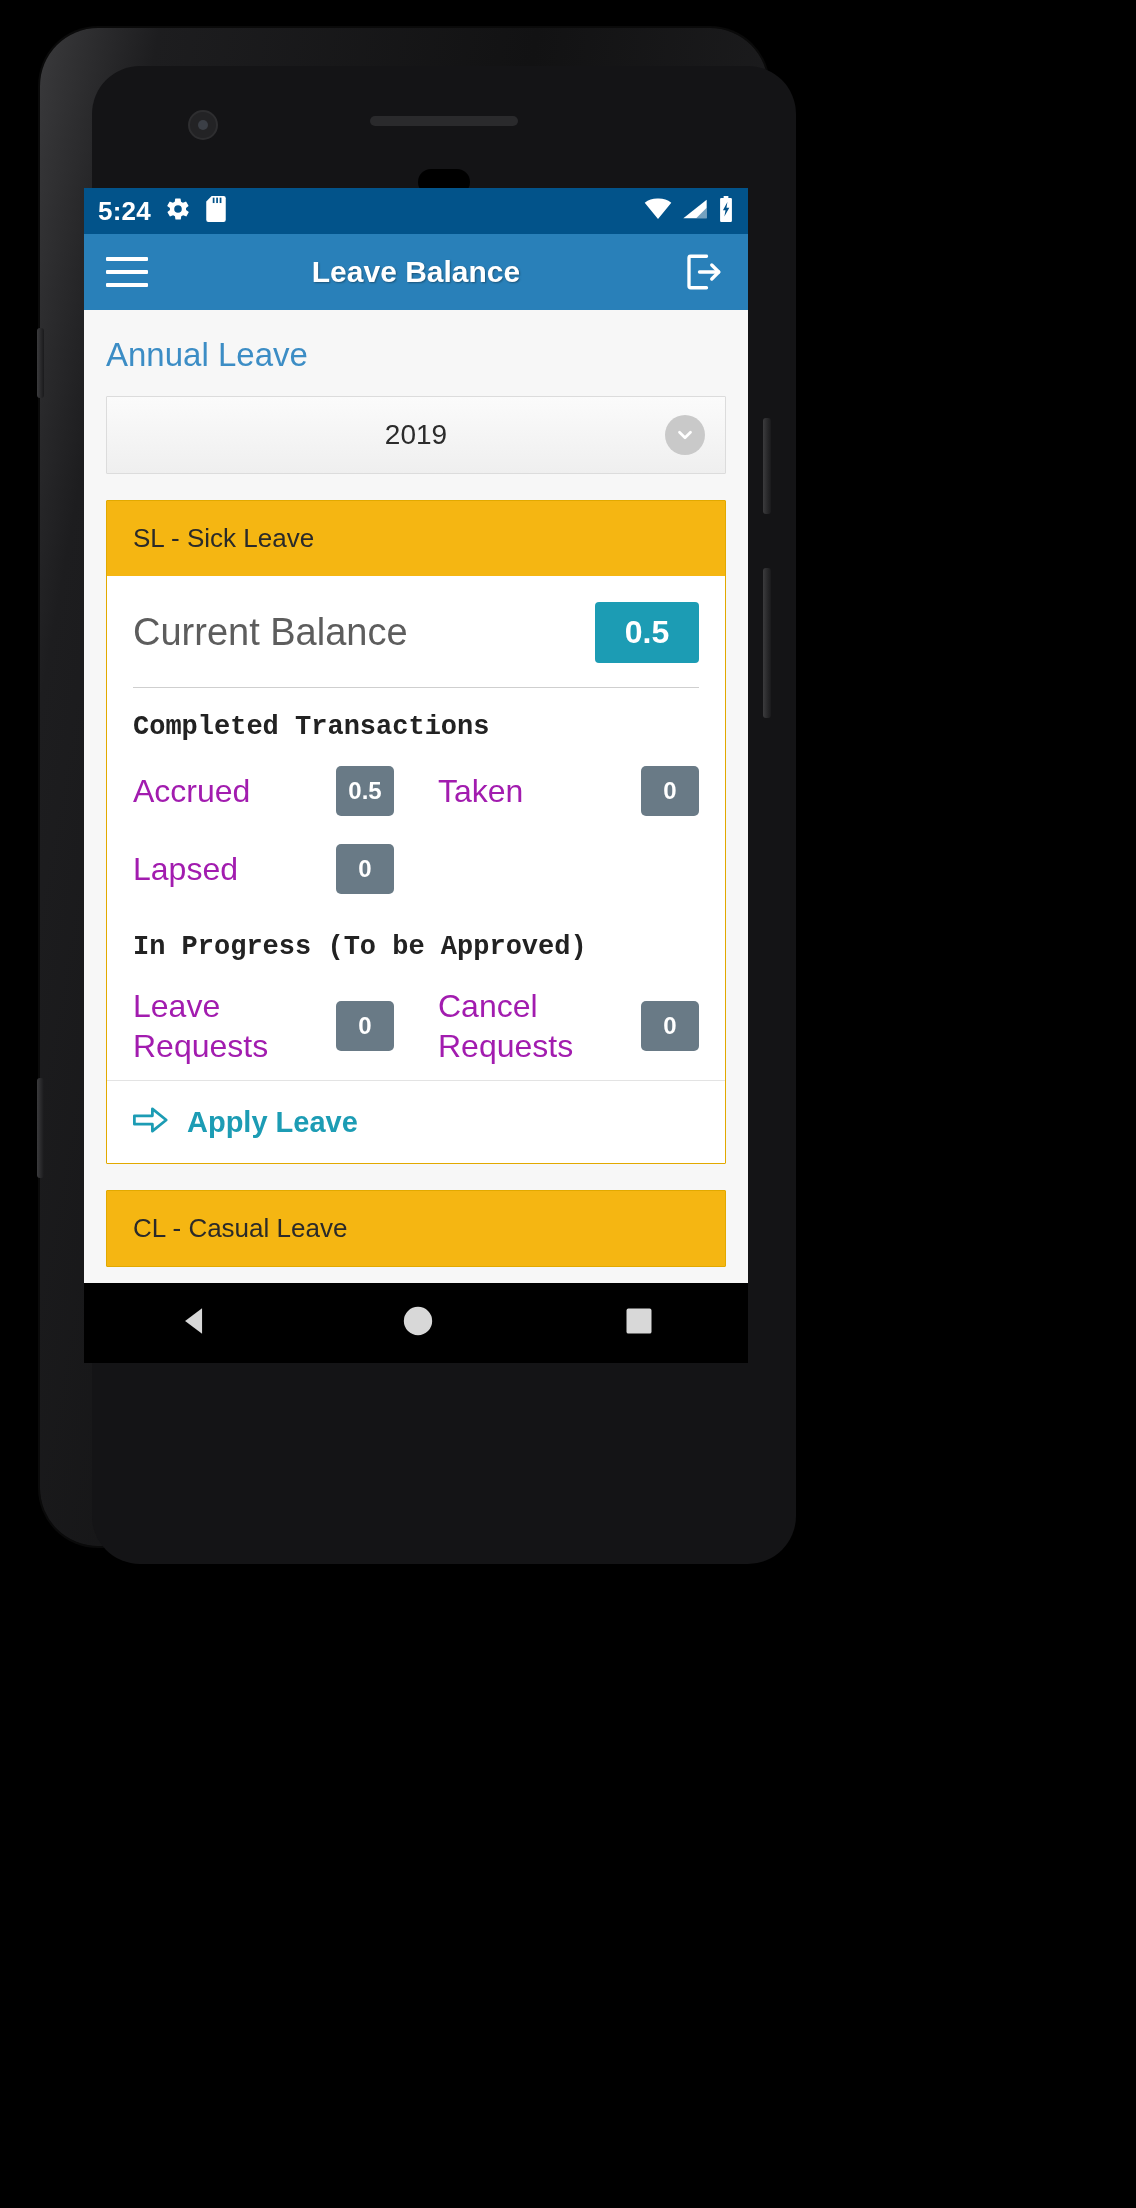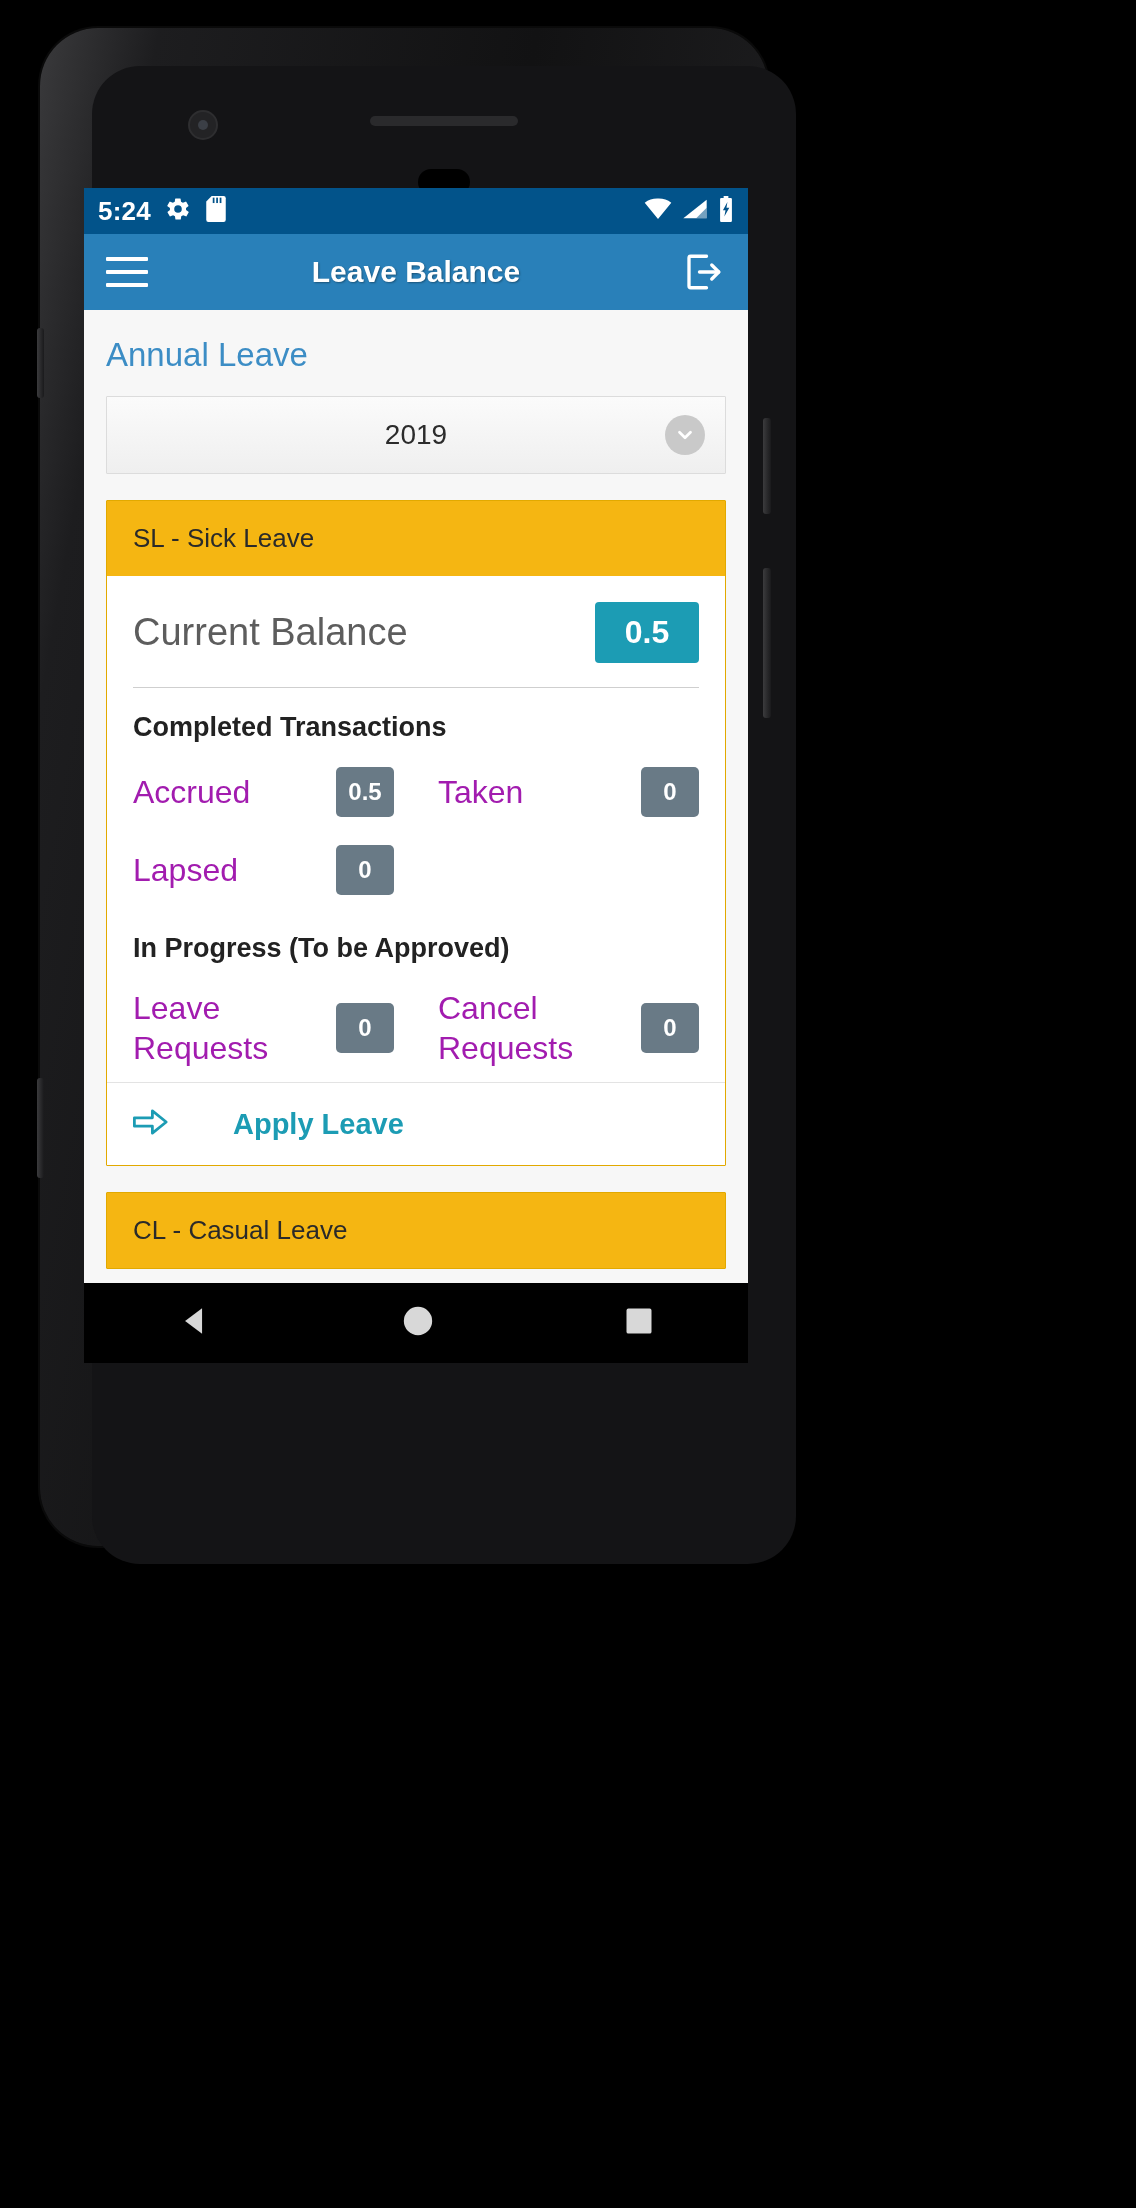--- a/index.html
+++ b/index.html
@@ -143,40 +143,40 @@
     padding: 26px 0 24px 0;
     border-bottom: 1px solid #cfcfcf;
   }
   .balance-label { font-size: 38px; color: #5d5d5d; font-weight: 300; }
   .balance-badge {
     background: #1C9CB4; color: #fff;
     font-size: 32px; font-weight: bold;
     padding: 12px 26px; border-radius: 4px;
     min-width: 104px; text-align: center;
   }
-  .sub-head { font-size: 27px; font-weight: bold; color: #222; padding: 24px 0 0 0; }
+  .sub-head { font-size: 27px; font-weight: bold; color: #222; padding: 24px 0 0 0; font-family: Liberation Mono, monospace; }
   .stat-grid { display: flex; flex-wrap: wrap; padding-top: 10px; }
   .stat-cell {
     width: 50%; display: flex; align-items: center;
     justify-content: space-between; padding: 14px 0; padding-right: 22px;
   }
   .stat-cell:nth-child(even) { padding-right: 0; padding-left: 22px; }
   .stat-label { font-size: 32px; color: #a21caf; line-height: 1.25; }
   .stat-badge {
     background: #697A86; color: #fff;
     font-size: 24px; font-weight: bold;
     padding: 11px 0; border-radius: 5px;
     width: 58px; text-align: center; flex: 0 0 58px;
   }
   .card-foot {
     border-top: 1px solid #e3e3e3;
     padding: 24px 26px; display: flex; align-items: center; gap: 18px;
     cursor: pointer; background:#fff;
   }
-  .apply-text { color: #1C9CB4; font-size: 29px; font-weight: bold; margin-left: 46px; }
+  .apply-text { color: #1C9CB4; font-size: 29px; font-weight: bold; }
 
   
   #nav-bar {
     height: 80px; background: #000;
     display: flex; align-items: center; justify-content: space-around;
   }
   .nav-ico { cursor: pointer; }
 </style>
 </head>
 <body>

